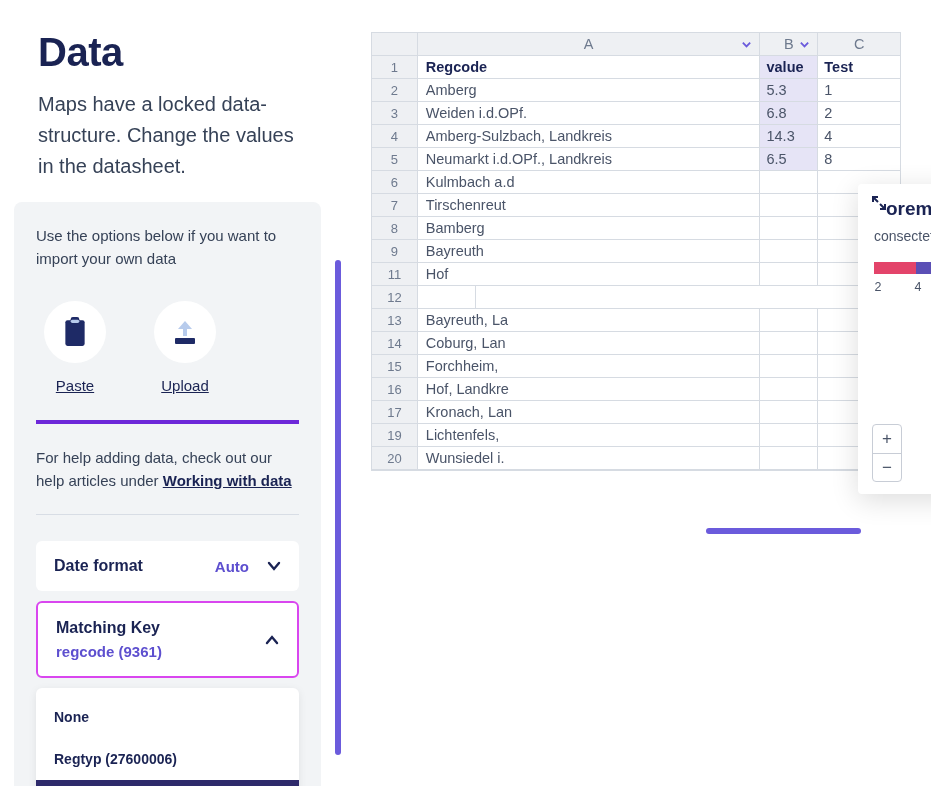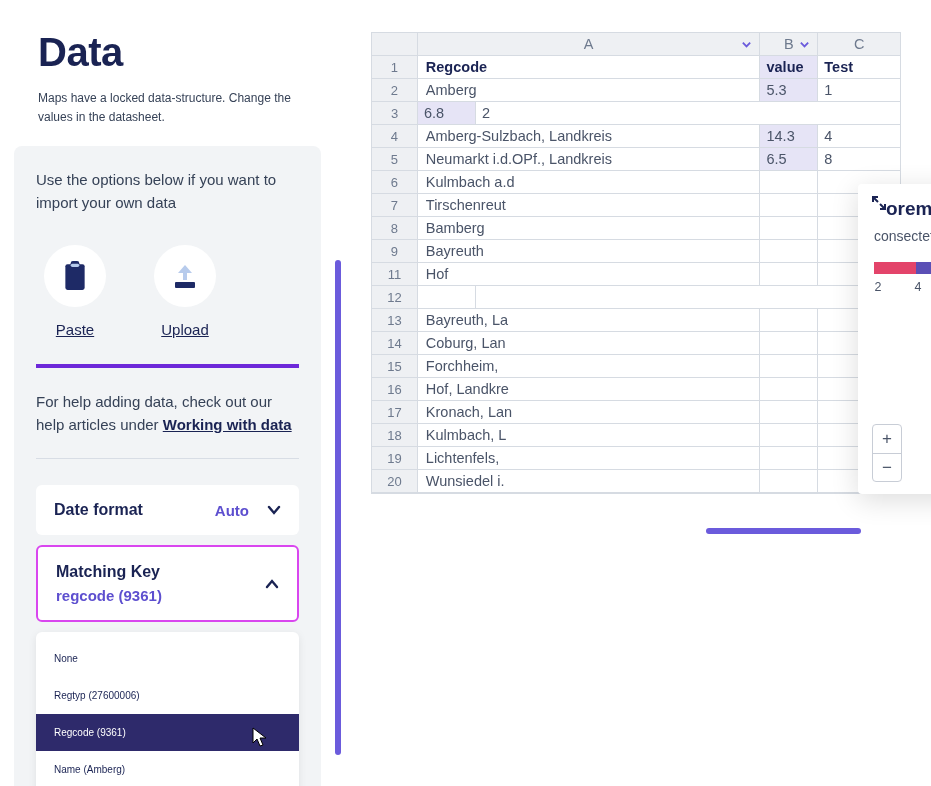--- a/index.html
+++ b/index.html
@@ -3,21 +3,21 @@
 <meta charset="utf-8">
 <style>
   * { margin:0; padding:0; box-sizing:border-box; }
   body { font-family: -apple-system, BlinkMacSystemFont, 'Segoe UI', Arial, sans-serif; background:#fff; width:931px; height:786px; overflow:hidden; }
   .app { display:flex; height:786px; }
 
   
   .left { width:335px; padding:30px 0 0 0; }
   .hdr { padding:0 24px 20px 38px; }
   .hdr h1 { font-size:40px; font-weight:800; color:#1a2353; margin-bottom:14px; letter-spacing:-0.5px; }
-  .hdr p  { font-size:12px; line-height:1.55; color:#364257; }
+  .hdr p  { font-size:20px; line-height:1.55; color:#364257; }
 
   .panel { background:#f2f4f6; border-radius:8px; padding:22px 22px 26px 22px; margin:0 14px 0 14px; }
   .instr { font-size:15px; line-height:1.55; color:#364257; margin-bottom:22px; }
   .actions { display:flex; gap:48px; padding:8px 0 26px 8px;text-align:right; }
   .action { display:flex; flex-direction:column; align-items:center; gap:14px; }
   .icon-circle { width:62px; height:62px; border-radius:50%; background:#fff; display:flex; align-items:center; justify-content:center; cursor:pointer; }
   .action-label { font-size:15px; color:#1a2353; text-decoration:underline; cursor:pointer; font-weight:500; }
 
   .help { font-size:15px; line-height:1.55; color:#364257; border-top:4px solid #6d28d9; border-bottom:1px solid #d8dde5; padding:22px 0; margin-bottom:26px; }
   .help a { color:#1a2353; font-weight:700; text-decoration:underline; }
@@ -25,21 +25,21 @@
   .field-card { background:#fff; border-radius:6px; padding:16px 18px; display:flex; align-items:center; justify-content:space-between; margin-bottom:10px; }
   .field-card.open { border:2px solid #d946ef; }
   .field-label { font-size:16px; font-weight:700; color:#1a2353; }
   .field-val { font-size:15px; font-weight:700; color:#5d4fcf; }
   .caret { width:14px; height:14px; }
 
   .open .field-col { display:flex; flex-direction:column; gap:6px; }
   .open .field-sel { font-size:15px; font-weight:700; color:#5d4fcf; cursor:pointer; }
 
   .dropdown { background:#fff; border-radius:6px; padding:8px 0; box-shadow:0 2px 8px rgba(0,0,0,0.08); }
-  .dd-item { padding:13px 18px; font-size:10px; font-weight:400; color:#1a2353; cursor:pointer; position:relative; }
+  .dd-item { padding:13px 18px; font-size:14px; font-weight:700; color:#1a2353; cursor:pointer; position:relative; }
   .dd-item.sel { background:#2e2a6b; color:#fff; }
   .dd-item .cursor { position:absolute; right:30px; top:12px; }
 
   
   .vbar { width:6px; background:#6b5bdc; border-radius:3px; }
   .vbar.left-bar  { margin:260px 0 0 0; height:495px; align-self:flex-start; }
   .hbar { position:absolute; left:365px; bottom:252px; height:6px; width:155px; background:#6b5bdc; border-radius:3px; }
 
   
   .right { flex:1; padding:32px 0 0 30px; position:relative; }
@@ -178,20 +178,21 @@
       </div>
       <div id="sheet-rows">
           <div class="sheet-row">
             <div class="rn">2</div>
             <div class="cA">Amberg</div>
             <div class="cB sel">5.3</div>
             <div class="cC">1</div>
           </div>
           <div class="sheet-row">
             <div class="rn">3</div>
+            <div class="cA">Weiden i.d.OPf.</div>
             <div class="cB sel">6.8</div>
             <div class="cC">2</div>
           </div>
           <div class="sheet-row">
             <div class="rn">4</div>
             <div class="cA">Amberg-Sulzbach, Landkreis</div>
             <div class="cB sel">14.3</div>
             <div class="cC">4</div>
           </div>
           <div class="sheet-row">
@@ -255,26 +256,20 @@
           </div>
           <div class="sheet-row">
             <div class="rn">16</div>
             <div class="cA">Hof, Landkre</div>
             <div class="cB"></div>
             <div class="cC"></div>
           </div>
           <div class="sheet-row">
             <div class="rn">17</div>
             <div class="cA">Kronach, Lan</div>
-            <div class="cB"></div>
-            <div class="cC"></div>
-          </div>
-          <div class="sheet-row">
-            <div class="rn">18</div>
-            <div class="cA">Kulmbach, L</div>
             <div class="cB"></div>
             <div class="cC"></div>
           </div>
           <div class="sheet-row">
             <div class="rn">19</div>
             <div class="cA">Lichtenfels,</div>
             <div class="cB"></div>
             <div class="cC"></div>
           </div>
           <div class="sheet-row">

